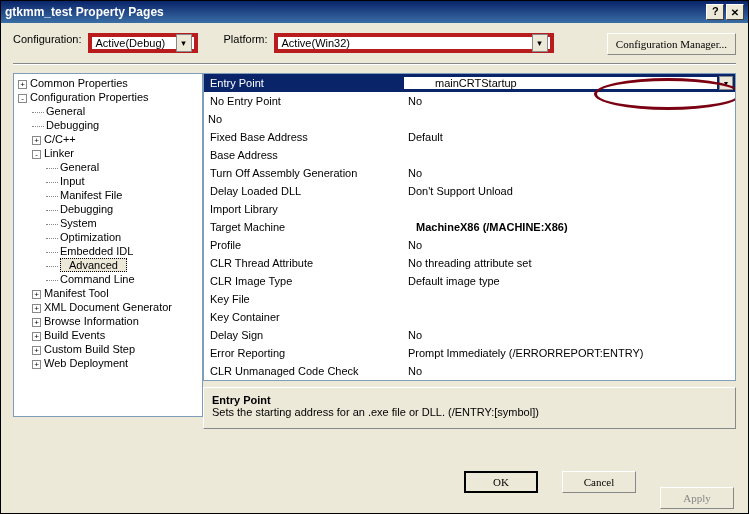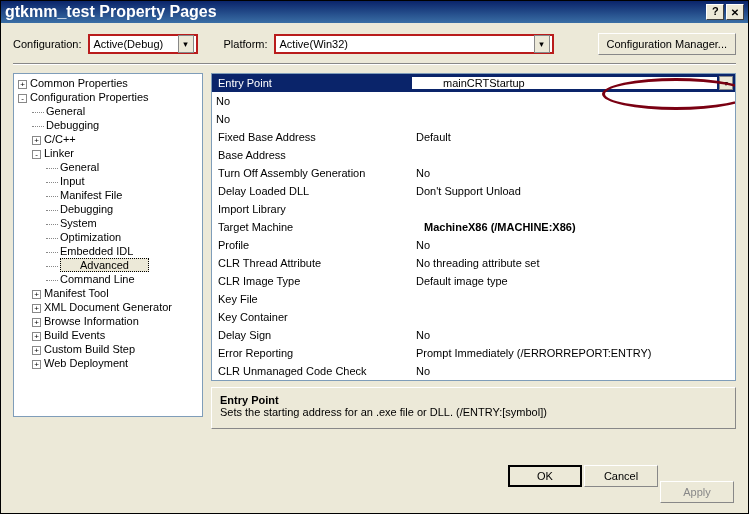--- a/index.html
+++ b/index.html
@@ -1,45 +1,45 @@
 <!DOCTYPE html>
 <html><head>
 <meta charset="utf-8">
 <style>
 * { box-sizing: border-box; margin: 0; padding: 0; font-family: Tahoma, sans-serif; font-size: 11px; }
 body { background: #ece9d8; width: 749px; height: 514px; border: 1px solid #000; position: relative; }
 .titlebar { background: linear-gradient(to bottom, #0a246a, #3a6ea5); height: 22px; color: #fff; display: flex; align-items: center; padding: 0 4px; justify-content: space-between; }
-.titlebar-text { font-weight: bold; font-size: 16px; }
+.titlebar-text { font-weight: bold; font-size: 12px; }
 .titlebar-btns { display: flex; gap: 2px; }
 .titlebar-btn { width: 18px; height: 16px; background: #ece9d8; border: 1px solid #fff; border-right-color: #404040; border-bottom-color: #404040; display: flex; align-items: center; justify-content: center; font-size: 10px; font-weight: bold; color: #000; }
-.toprow { display: flex; align-items: center; padding: 10px 12px 8px; gap: 6px; }
+.toprow { display: flex; padding: 10px 12px 8px; gap: 6px; }
 .toprow label { }
-.combo { background: #fff; border: 2px solid #b91c1c; height: 20px; display: flex; align-items: center; padding: 0 4px; position: relative; }
+.combo { background: #fff; border: 4px solid #b91c1c; height: 20px; display: flex; align-items: center; padding: 0 4px; position: relative; }
 .combo::after { content: "▾"; position: absolute; right: 2px; font-size: 9px; width: 14px; height: 16px; background: #ece9d8; border: 1px solid #888; display: flex; align-items: center; justify-content: center; }
-.btn { background: #ece9d8; border: 1px solid #888; border-top-color: #fff; border-left-color: #fff; padding: 2px 8px; height: 22px; }
+.btn { background: #ece9d8; border: 1px solid #888; border-top-color: #fff; border-left-color: #fff; padding: 2px 8px; height: 22px; font-family: Liberation Serif, serif; }
 .separator { border-top: 1px solid #888; border-bottom: 1px solid #fff; margin: 0 12px; }
-.content { display: flex; padding: 8px 12px; gap: 8px; }
+.content { display: flex; padding: 8px 12px; gap: 0; }
 .tree { background: #fff; border: 1px solid #7f9db9; width: 190px; height: 344px; overflow: auto; padding: 2px; }
 .tree-item { padding: 1px 0; white-space: nowrap; cursor: default; }
 .tree-item .exp { display: inline-block; width: 9px; height: 9px; border: 1px solid #888; font-size: 8px; line-height: 8px; text-align: center; margin-right: 3px; vertical-align: middle; }
 .tree-item .doted { display: inline-block; width: 12px; border-bottom: 1px dotted #888; vertical-align: middle; margin-right: 2px; }
-.tree-item.selected span.label { background: #ece9d8; border: 1px dotted #000; padding: 0 19px; }
+.tree-item.selected span.label { background: #ece9d8; border: 1px dotted #000; padding: 0 8px; }
 .ind0 { padding-left: 2px; } .ind1 { padding-left: 16px; } .ind2 { padding-left: 30px; }
 .rightpane { flex: 1; display: flex; flex-direction: column; }
 .grid { background: #fff; border: 1px solid #7f9db9; flex: 1; height: 300px; overflow: hidden; position: relative; }
 .grid-row { display: flex; height: 18px; align-items: center; border-bottom: 0; }
 .grid-row.selected { background: #0a246a; color: #fff; }
 .grid-row .c1 { width: 200px; padding-left: 6px; }
 .grid-row .c2 { flex: 1; padding-left: 4px; }
 .grid-row.selected .c2 { background: #fff; color: #000; margin-right: 18px; padding-left: 31px; }
 .grid-dd { position: absolute; right: 2px; top: 2px; width: 14px; height: 14px; background: #ece9d8; border: 1px solid #888; font-size: 8px; display: flex; align-items: center; justify-content: center; }
 .ellipse { position: absolute; border: 3px solid #7a0012; border-radius: 50%; width: 148px; height: 32px; left: 390px; top: 4px; pointer-events: none; }
 .desc { background: #ece9d8; border: 1px solid #888; border-top-color:#fff; border-left-color:#fff; margin-top: 6px; padding: 6px 8px; height: 42px; }
 .desc-title { font-weight: bold; }
-.btnrow { position: absolute; bottom: 10px; right: 14px; display: flex; gap: 2px; }
+.btnrow { position: absolute; bottom: 4px; right: 14px; display: flex; gap: 24px; }
 .btnrow .btn { width: 74px; height: 22px; }
 .btnrow .btn.default { border: 2px solid #000; }
 .btnrow .btn.disabled { color: #888; margin-top: 16px; }
 svg.help-icon { width: 10px; height: 10px; }
 </style>
 </head>
 <body>
 
 <div class="titlebar">
   <span class="titlebar-text">gtkmm_test Property Pages</span>
@@ -94,20 +94,21 @@
     </div>
   <div class="rightpane">
     <div class="grid" id="grid">
       <div class="grid-dd">▾</div>
       <div class="ellipse"></div>
     <div class="grid-row selected">
           <div class="c1">Entry Point</div>
           <div class="c2">mainCRTStartup</div>
         </div>
         <div class="grid-row">
+          <div class="c1">No Entry Point</div>
           <div class="c2">No</div>
         </div>
         <div class="grid-row">
           <div class="c2">No</div>
         </div>
         <div class="grid-row">
           <div class="c1">Fixed Base Address</div>
           <div class="c2">Default</div>
         </div>
         <div class="grid-row">

